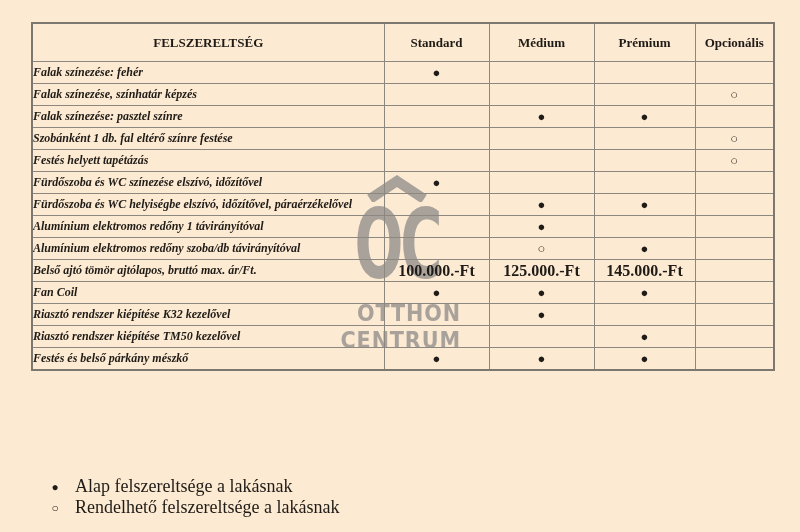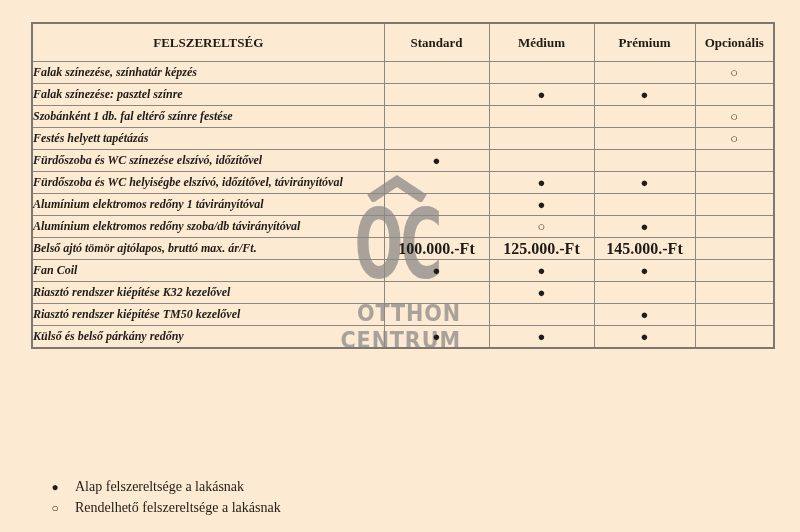--- a/index.html
+++ b/index.html
@@ -99,21 +99,21 @@
     z-index: 1;
   }
   .legend-item { display: flex; align-items: center; height: 21px; }
   .legend-marker {
     width: 14px;
     text-align: center;
     font-size: 12px;
     margin-right: 13px;
     line-height: 1;
   }
-  .legend-label { font-size: 14px; text-align: center; }
+  .legend-label { font-size: 18px; text-align: center; }
 </style>
 </head>
 <body>
 
 <div class="watermark">
   <svg class="wm-roof" width="66" height="27" viewBox="0 0 66 27">
     <polyline points="6,24 33,6 60,24" fill="none" stroke="#a8a29b" stroke-width="10"></polyline>
   </svg>
   <div class="wm-monogram">OC</div>
   <div class="wm-word first">OTTHON</div>
@@ -132,20 +132,27 @@
     <tr>
       <th>FELSZERELTSÉG</th>
       <th>Standard</th>
       <th>Médium</th>
       <th>Prémium</th>
       <th>Opcionális</th>
     </tr>
   </thead>
   <tbody id="spec-body">
       <tr>
+        <td class="label">Falak színezése: fehér</td>
+        <td class="marker">●</td>
+        <td class="marker"></td>
+        <td class="marker"></td>
+        <td class="marker"></td>
+      </tr>
+      <tr>
         <td class="label">Falak színezése, színhatár képzés</td>
         <td class="marker"></td>
         <td class="marker"></td>
         <td class="marker"></td>
         <td class="marker">○</td>
       </tr>
       <tr>
         <td class="label">Falak színezése: pasztel színre</td>
         <td class="marker"></td>
         <td class="marker">●</td>
@@ -167,21 +174,21 @@
         <td class="marker">○</td>
       </tr>
       <tr>
         <td class="label">Fürdőszoba és WC színezése elszívó, időzítővel</td>
         <td class="marker">●</td>
         <td class="marker"></td>
         <td class="marker"></td>
         <td class="marker"></td>
       </tr>
       <tr>
-        <td class="label">Fürdőszoba és WC helyiségbe elszívó, időzítővel, távirányítóval</td>
+        <td class="label">Fürdőszoba és WC helyiségbe elszívó, időzítővel, páraérzékelővel</td>
         <td class="marker"></td>
         <td class="marker">●</td>
         <td class="marker">●</td>
         <td class="marker"></td>
       </tr>
       <tr>
         <td class="label">Alumínium elektromos redőny 1 távirányítóval</td>
         <td class="marker"></td>
         <td class="marker">●</td>
         <td class="marker"></td>
@@ -216,21 +223,21 @@
         <td class="marker"></td>
       </tr>
       <tr>
         <td class="label">Riasztó rendszer kiépítése TM50 kezelővel</td>
         <td class="marker"></td>
         <td class="marker"></td>
         <td class="marker">●</td>
         <td class="marker"></td>
       </tr>
       <tr>
-        <td class="label">Külső és belső párkány redőny</td>
+        <td class="label">Festés és belső párkány mészkő</td>
         <td class="marker">●</td>
         <td class="marker">●</td>
         <td class="marker">●</td>
         <td class="marker"></td>
       </tr>
     </tbody>
 </table>
 
 <div class="legend">
   <div class="legend-item">

